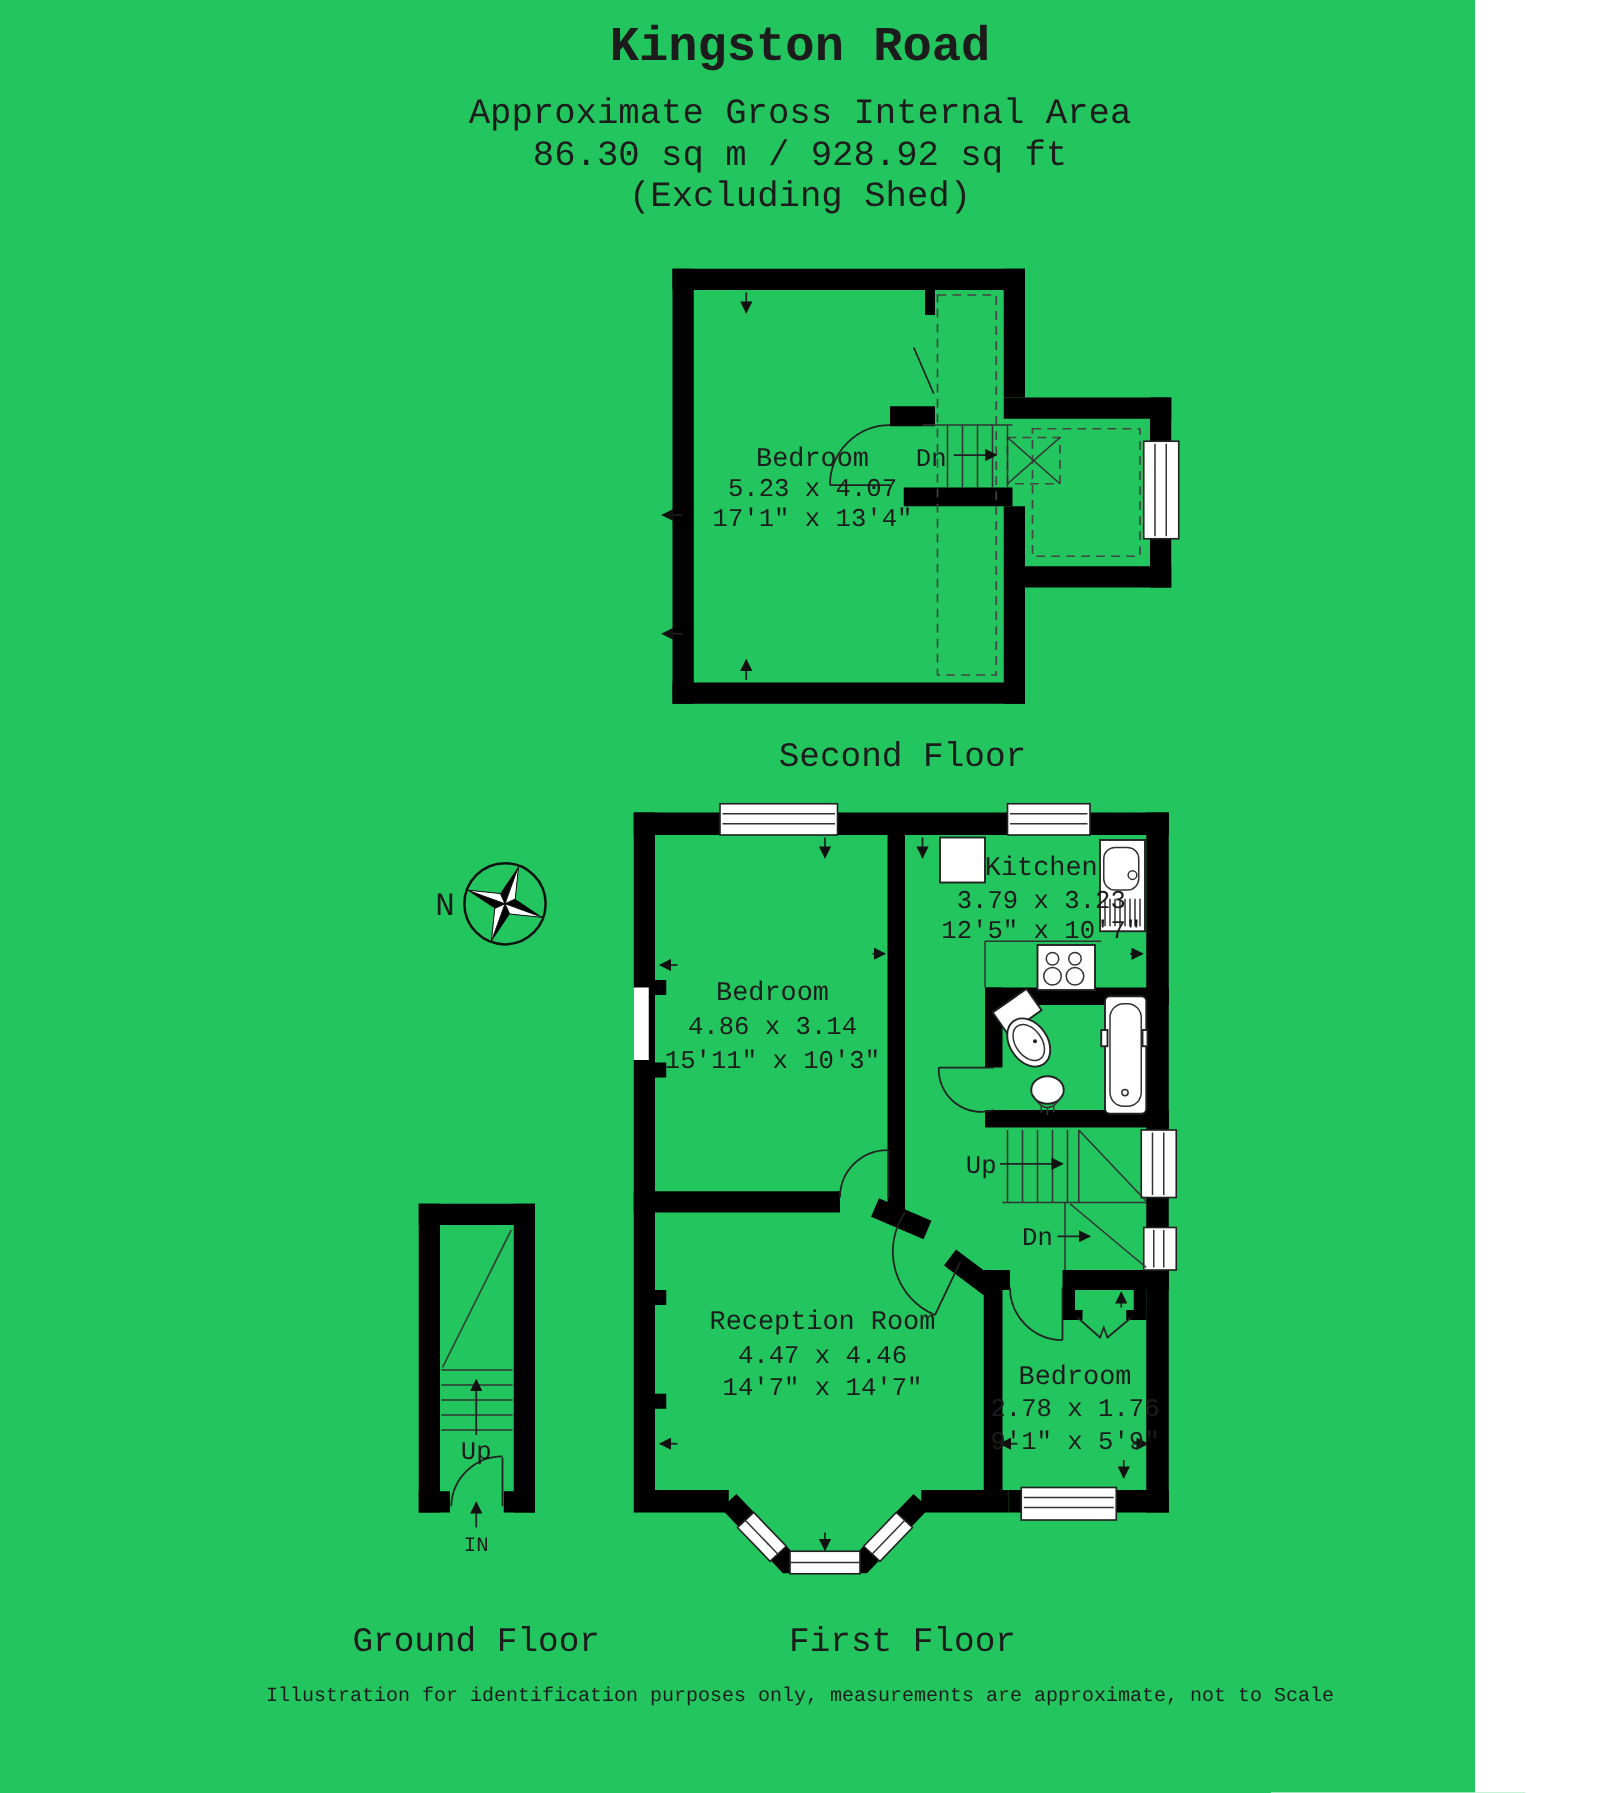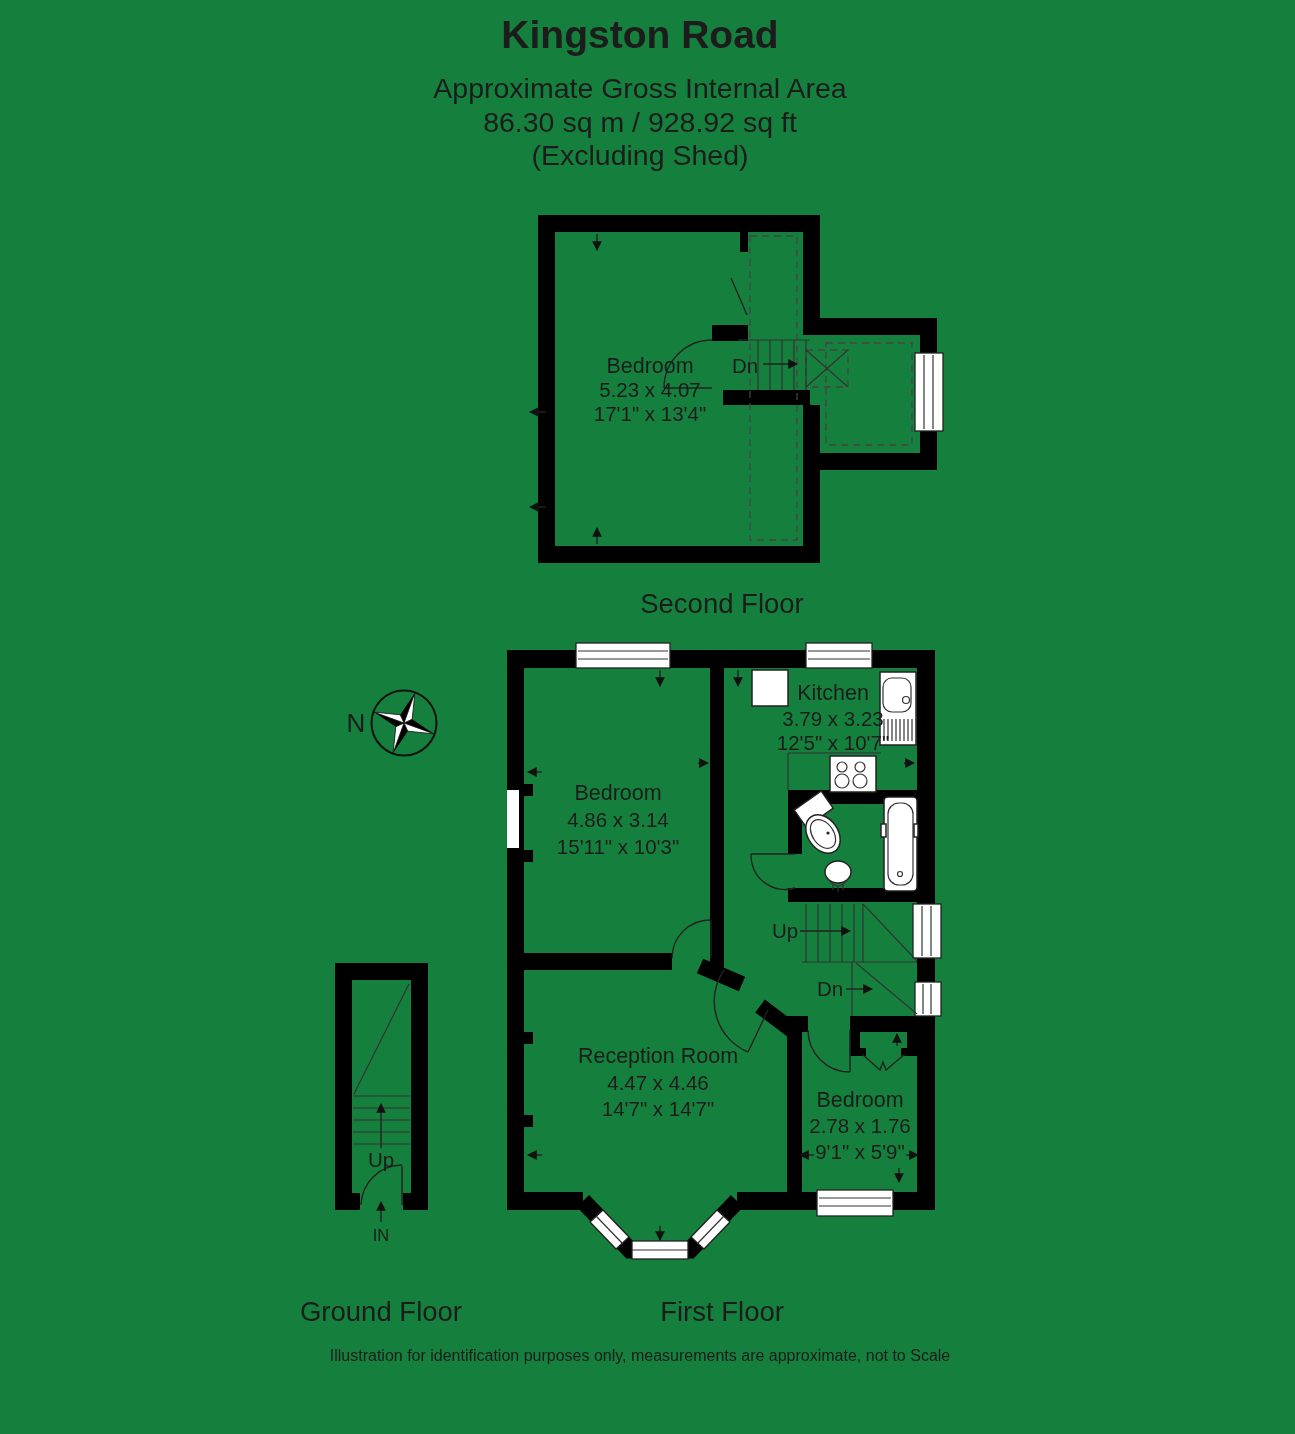--- a/index.html
+++ b/index.html
@@ -1,17 +1,17 @@
 <!DOCTYPE html>
 <html><head>
 <meta charset="utf-8">
 <style>
   html,body{margin:0;padding:0;background:#ffffff;}
-  .canvas{position:relative;width:1295px;height:1434px;background:#15803d;
-          font-family:Liberation Sans, sans-serif;}
+  .canvas{position:relative;width:1180px;height:1434px;background:#22c55e;
+          font-family:Liberation Mono, monospace;}
   svg{position:absolute;left:0;top:0;}
   .wall{fill:#000;stroke:none;}
   .thin{stroke:#222;stroke-width:1.4;fill:none;}
   .thin2{stroke:#333;stroke-width:1.2;fill:none;}
   .dash{stroke:#444;stroke-width:1.3;fill:none;stroke-dasharray:7 5;}
   .white{fill:#fff;stroke:#222;stroke-width:1.3;}
   .fix{fill:#fff;stroke:#222;stroke-width:1.5;}
   text{fill:#1c1c1c;}
   .t-title{font-size:39px;font-weight:bold;}
   .t-sub{font-size:28.5px;}

